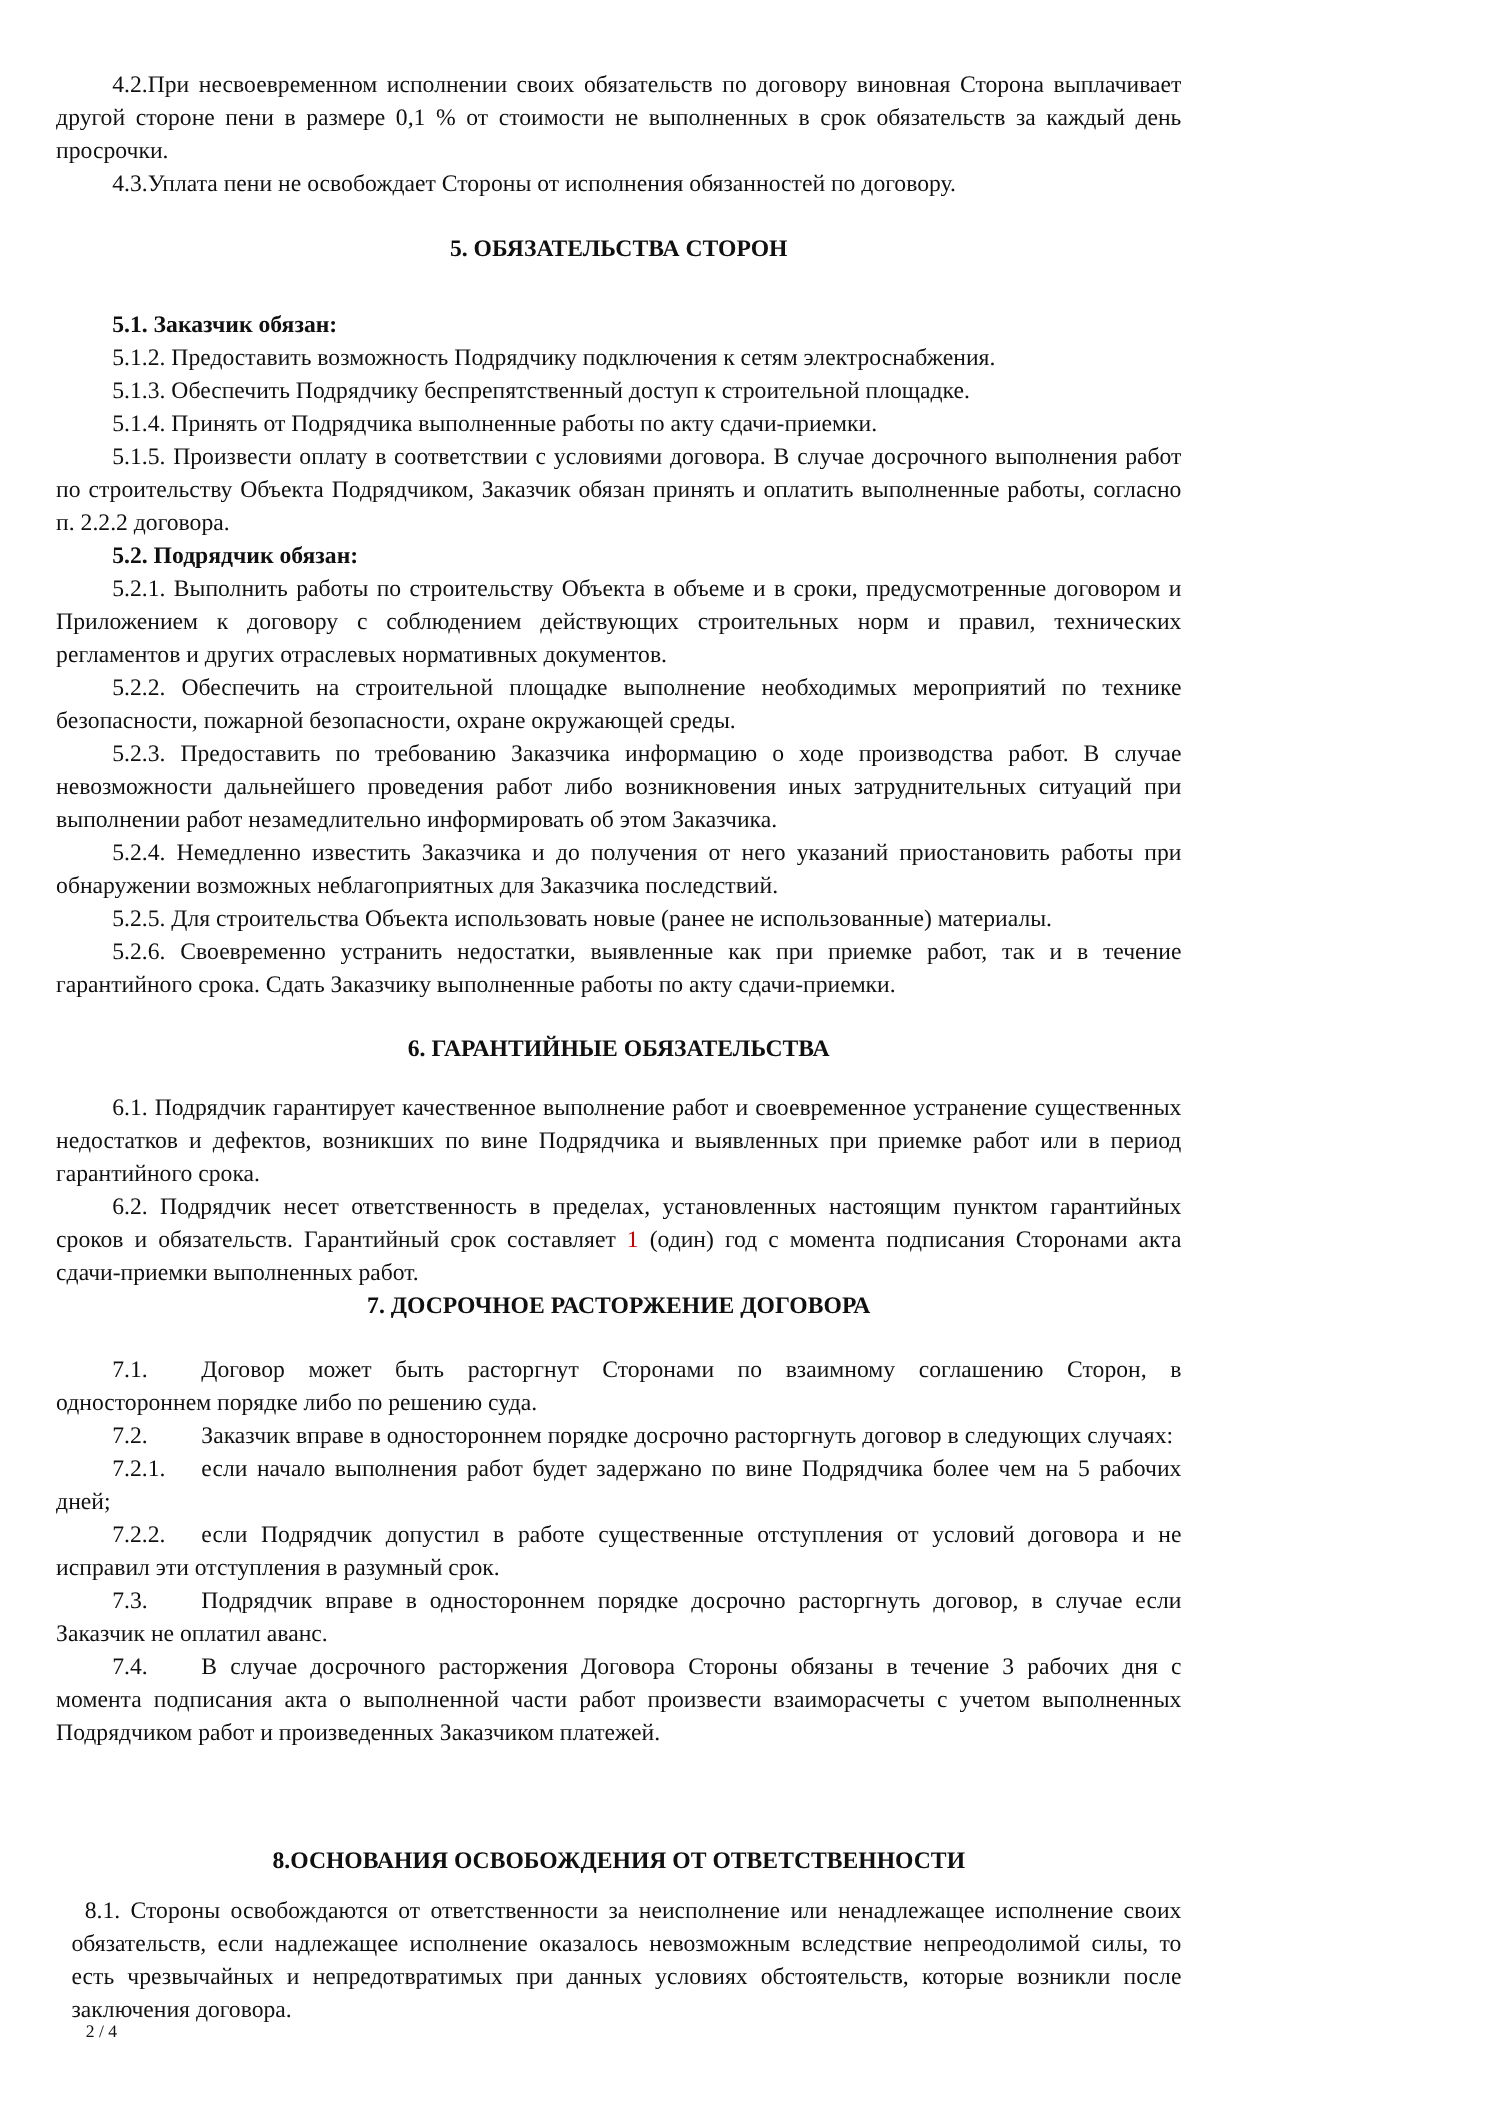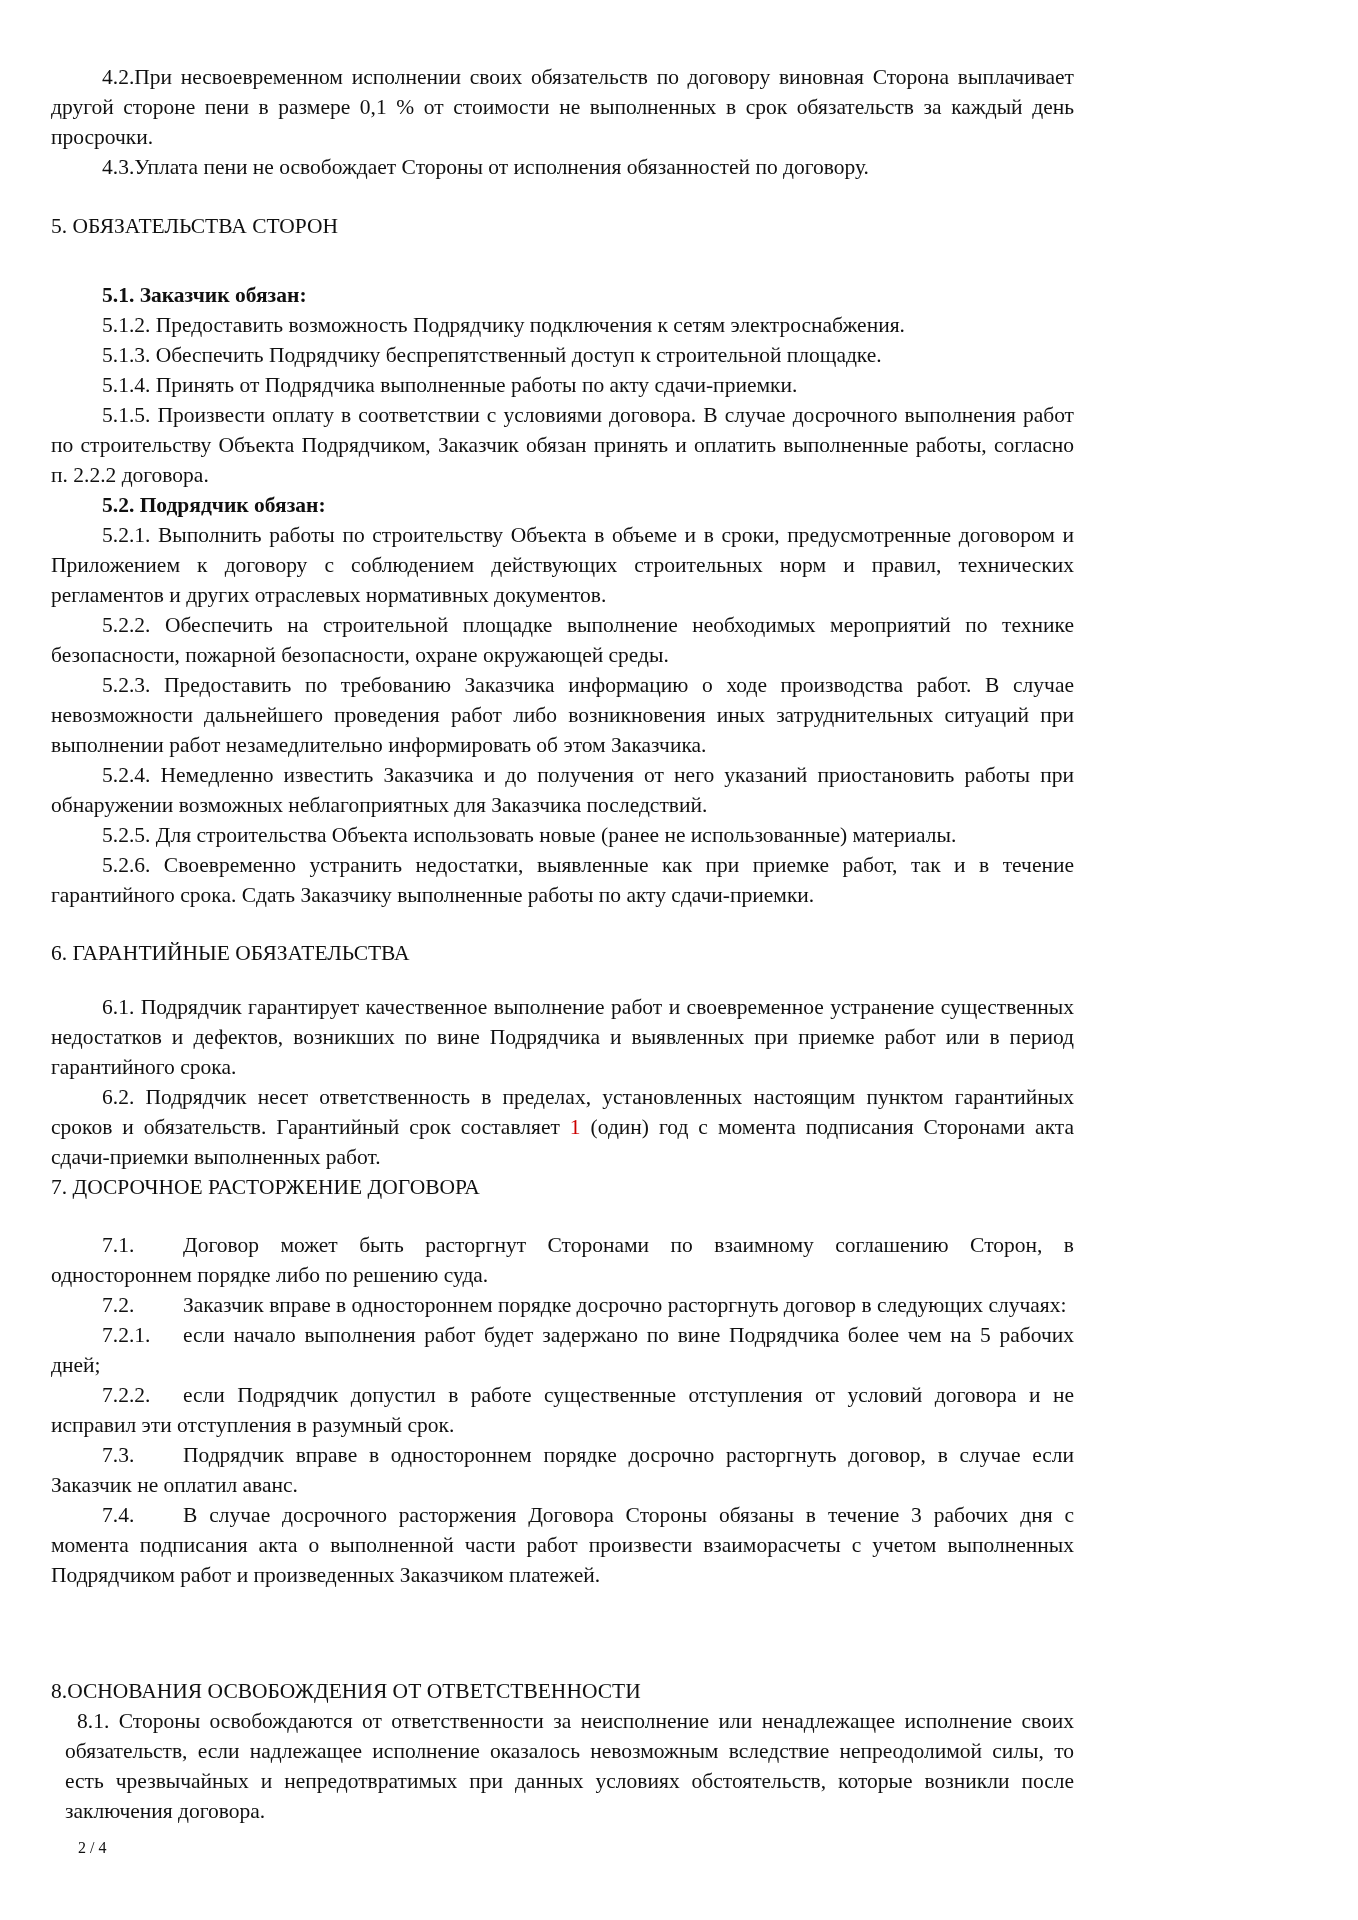--- a/index.html
+++ b/index.html
@@ -21,28 +21,28 @@
     line-height: 30px;
     text-align: justify;
   }
   .para {
     margin: 0;
     text-indent: 51px;
   }
   .bold { font-weight: bold; }
   .heading {
     margin: 0;
-    font-weight: normal;
-    text-align: left;
+    font-weight: bold;
+    text-align: center;
     text-indent: 0;
   }
   .h5  { margin-top: 29px; margin-bottom: 39px; }
   .h6  { margin-top: 28px; margin-bottom: 24px; }
   .h7  { margin-bottom: 28px; }
-  .h8  { margin-top: 86px; margin-bottom: 0; }
+  .h8  { margin-top: 86px; margin-bottom: 16px; }
   .clause-num {
     display: inline-block;
     min-width: 81px;
     text-indent: 0;
   }
   .p81 {
     margin: 0 0 0 14px;
     text-indent: 12px;
   }
   .footer {

